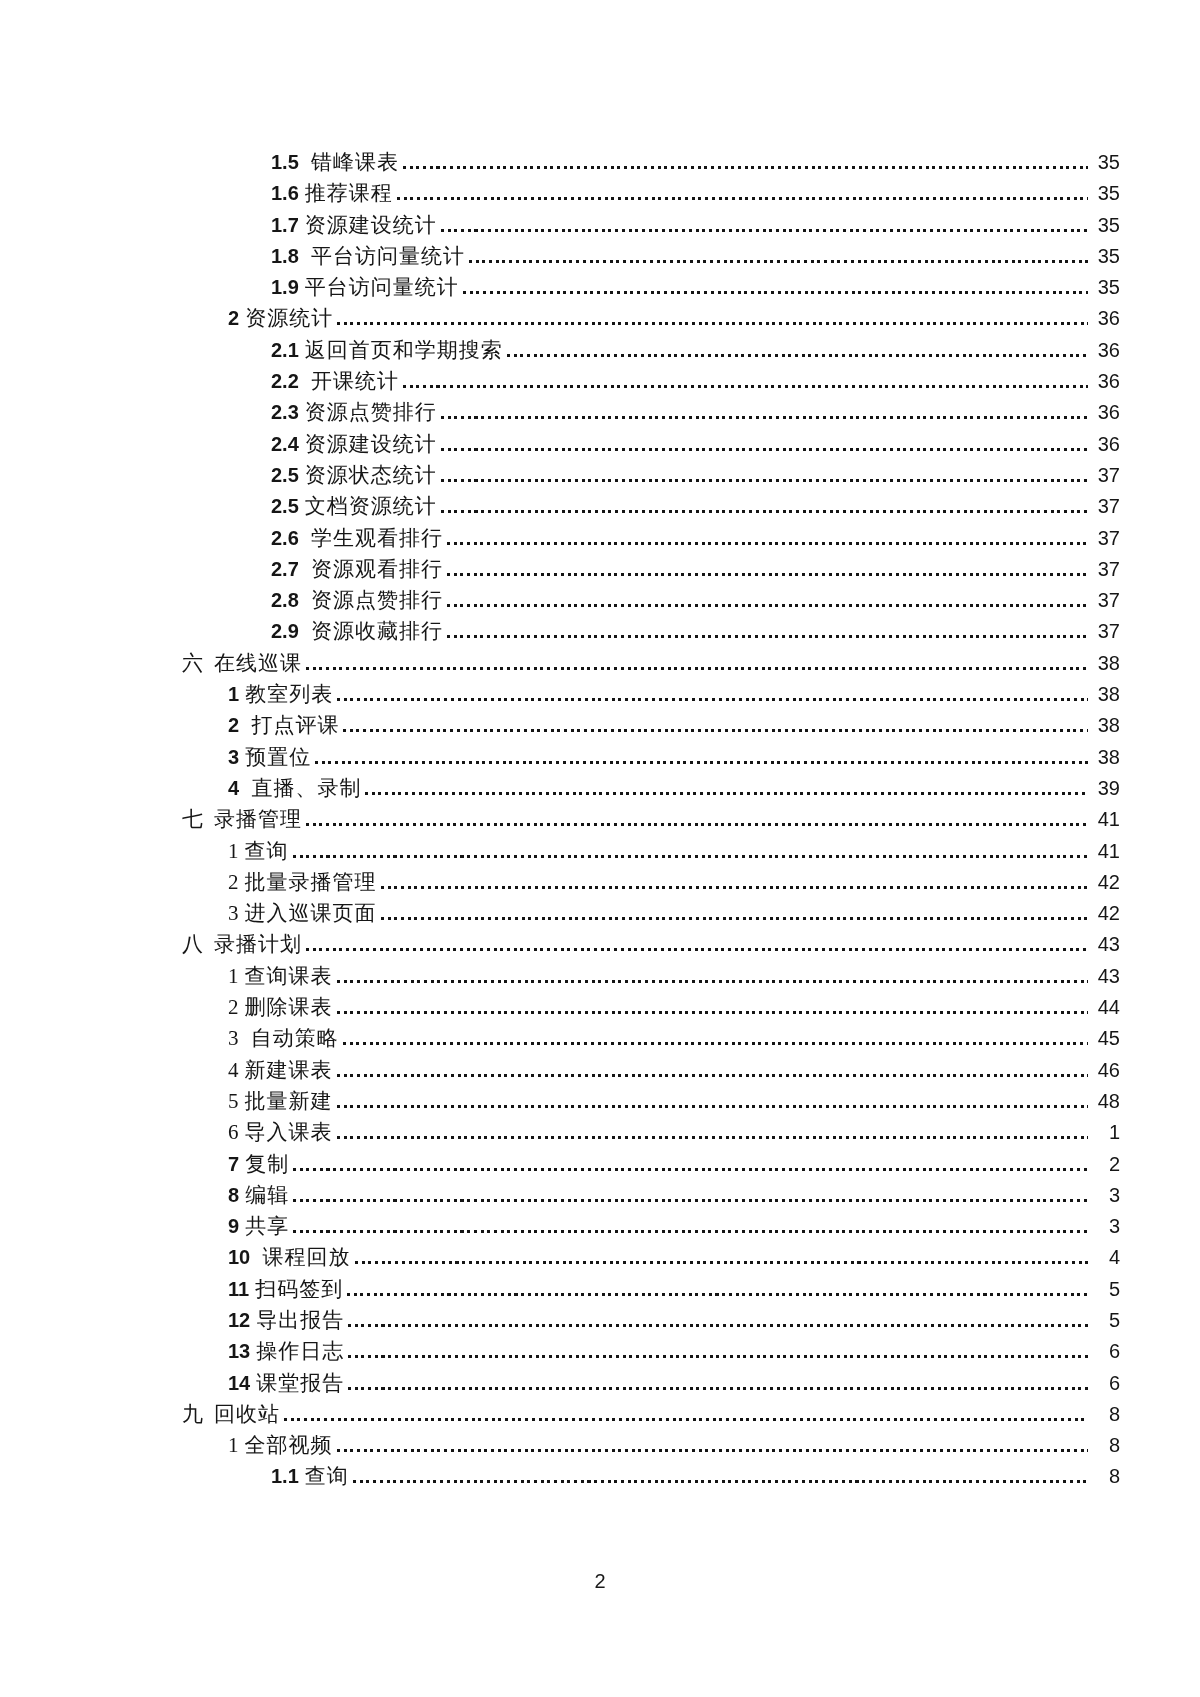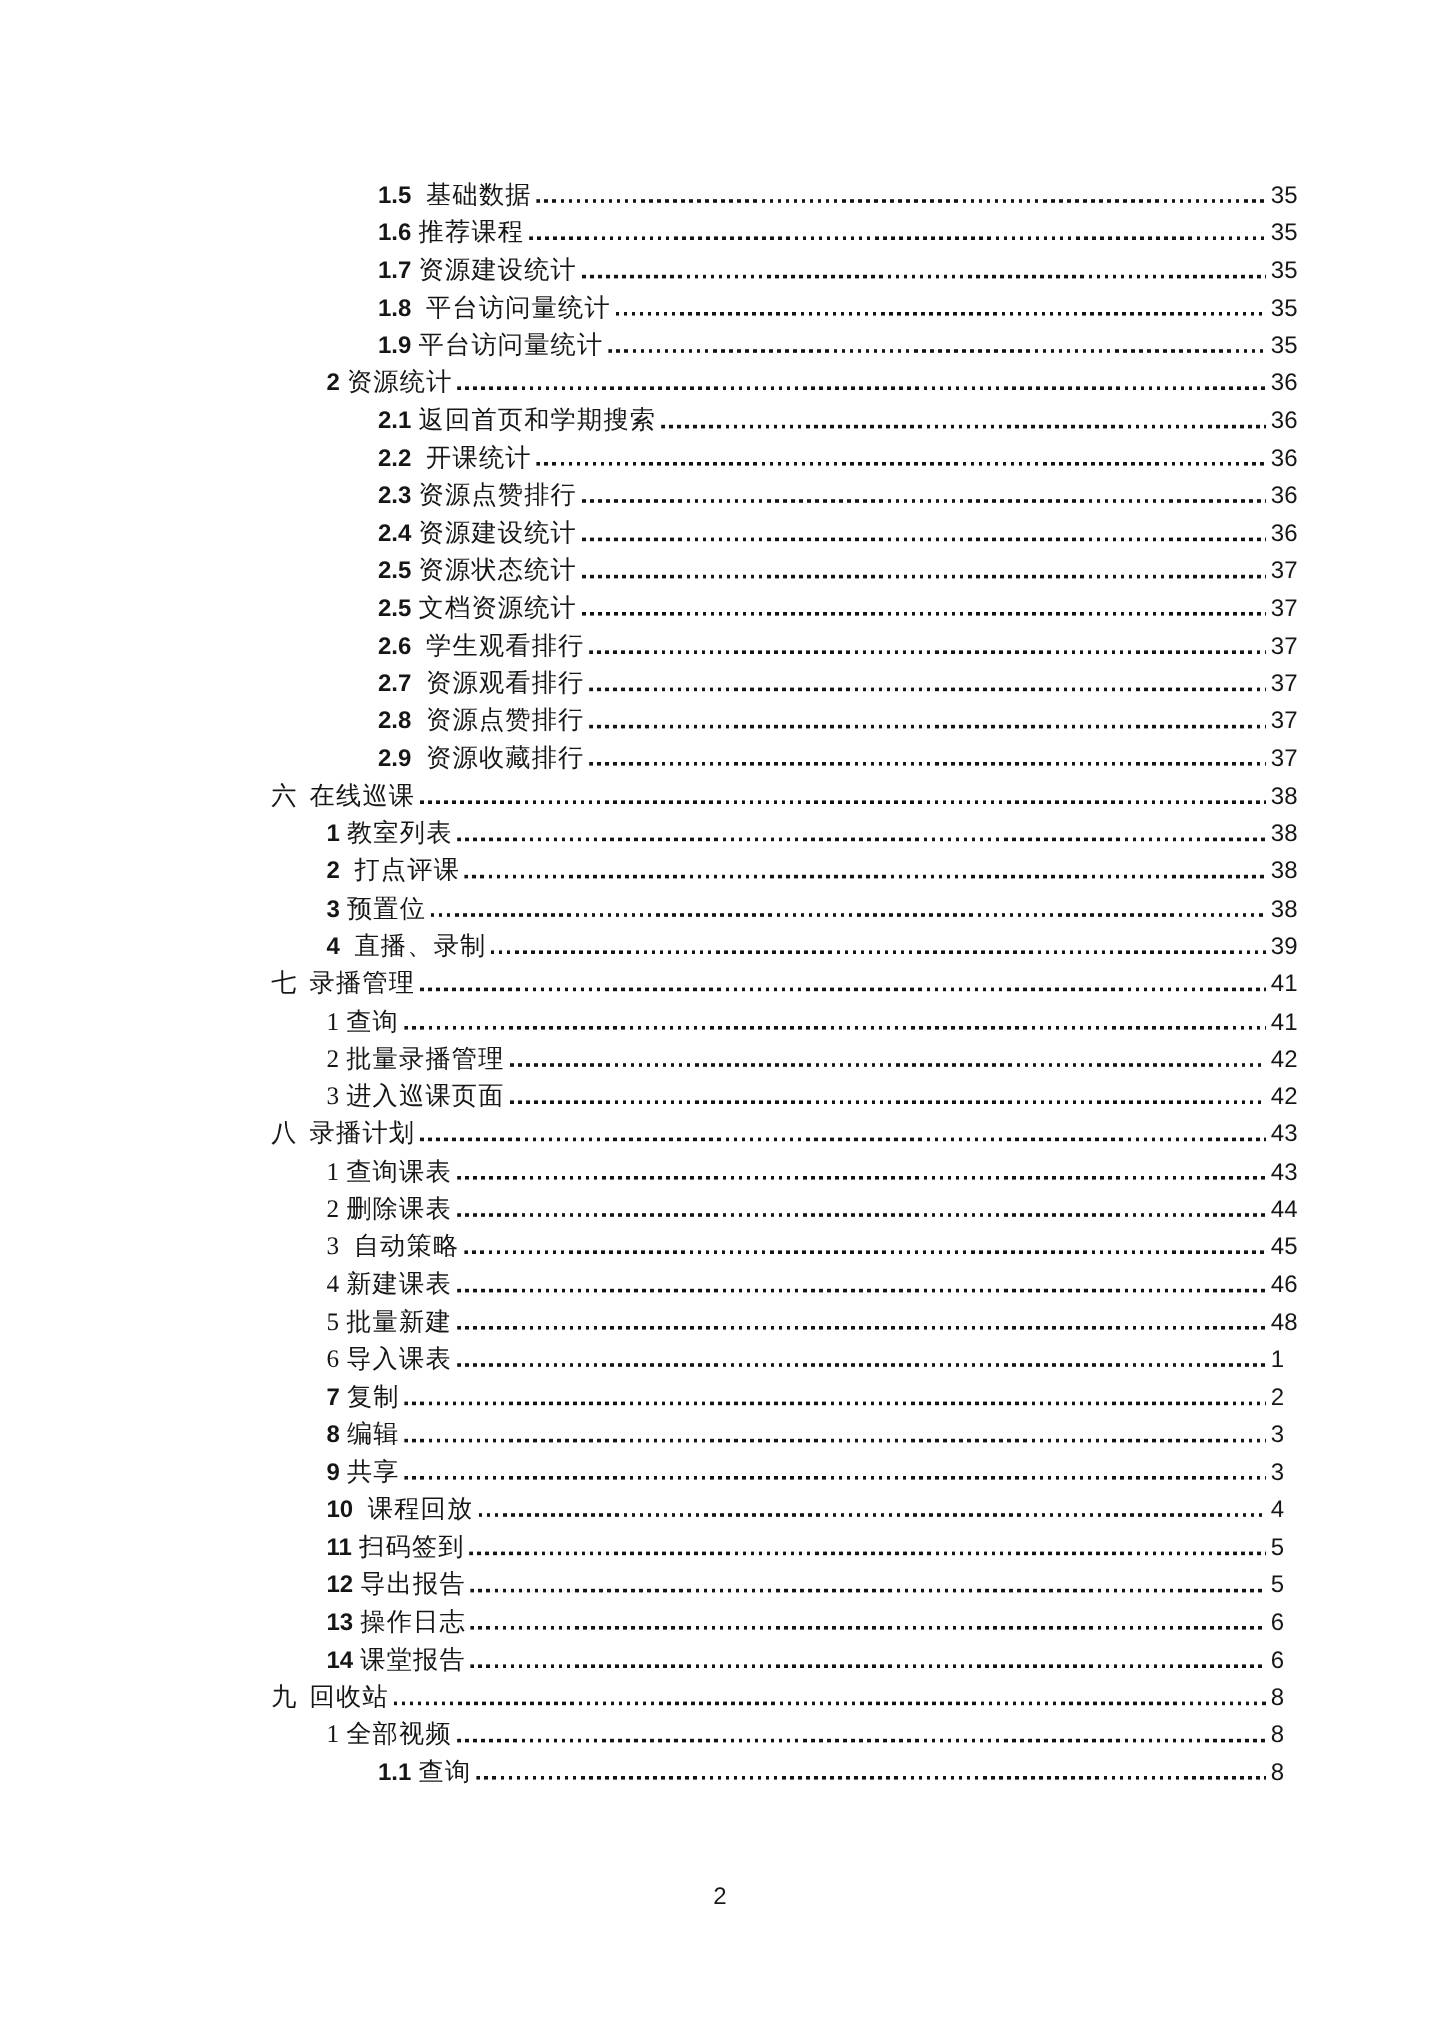--- a/index.html
+++ b/index.html
@@ -25,23 +25,22 @@
     top: 147px;
     left: 0;
     right: 0;
   }
   .toc-row {
     display: flex;
     align-items: baseline;
     height: 31.3px;
     line-height: 31.3px;
     box-sizing: border-box;
-    padding-right: 113px;
+    padding-right: 80px;
     font-size: 21px;
-    margin-left: 44px;
   }
   .toc-row.level-1 { padding-left: 182px; }
   .toc-row.level-2 { padding-left: 228px; }
   .toc-row.level-3 { padding-left: 271px; }
   .num {
     white-space: pre;
     flex: 0 0 auto;
   }
   .num-bold {
     font-family: "Liberation Sans", "DejaVu Sans", sans-serif;
@@ -66,21 +65,21 @@
     margin: 0 4px 2px 4px;
     background: repeating-linear-gradient(
       to right,
       #141414 0px, #141414 3px,
       transparent 3px, transparent 6.7px
     );
   }
   .pagenum {
     flex: 0 0 auto;
     min-width: 28px;
-    text-align: left;
+    text-align: right;
     font-family: "Liberation Sans", "DejaVu Sans", sans-serif;
     font-size: 20px;
     font-weight: 400;
   }
   .footer {
     position: absolute;
     top: 1570px;
     left: 0;
     right: 0;
     text-align: center;
@@ -89,21 +88,21 @@
     color: #1a1a1a;
   }
 </style>
 </head>
 <body>
 
 <div class="page">
   <div class="toc" id="toc">
       <div class="toc-row level-3">
         <span class="num num-bold">1.5</span>
-        <span class="title"> 基础数据</span>
+        <span class="title"> 错峰课表</span>
         <span class="leader"></span>
         <span class="pagenum">35</span>
       </div>
       <div class="toc-row level-3">
         <span class="num num-bold">1.6</span>
         <span class="title">推荐课程</span>
         <span class="leader"></span>
         <span class="pagenum">35</span>
       </div>
       <div class="toc-row level-3">

